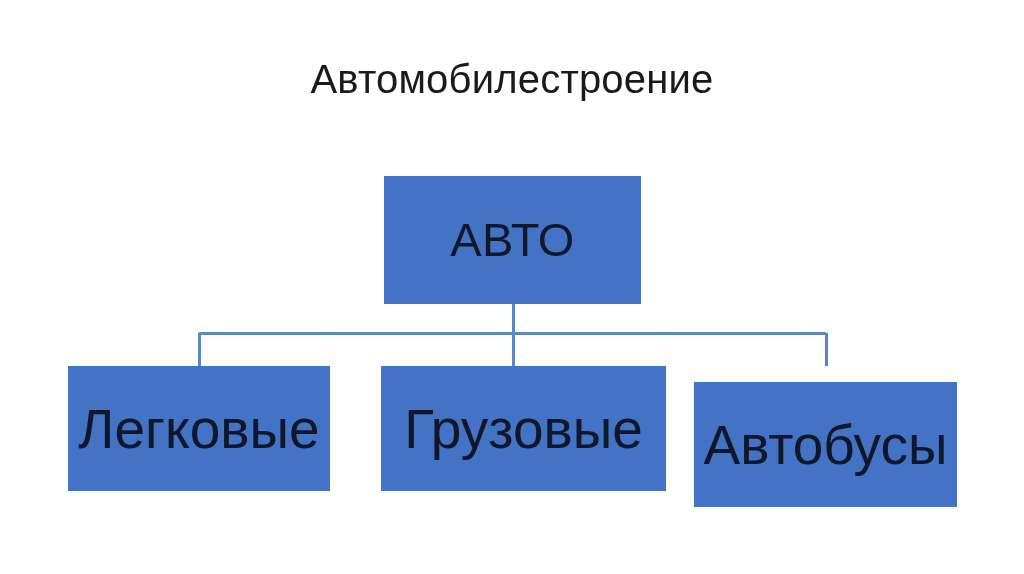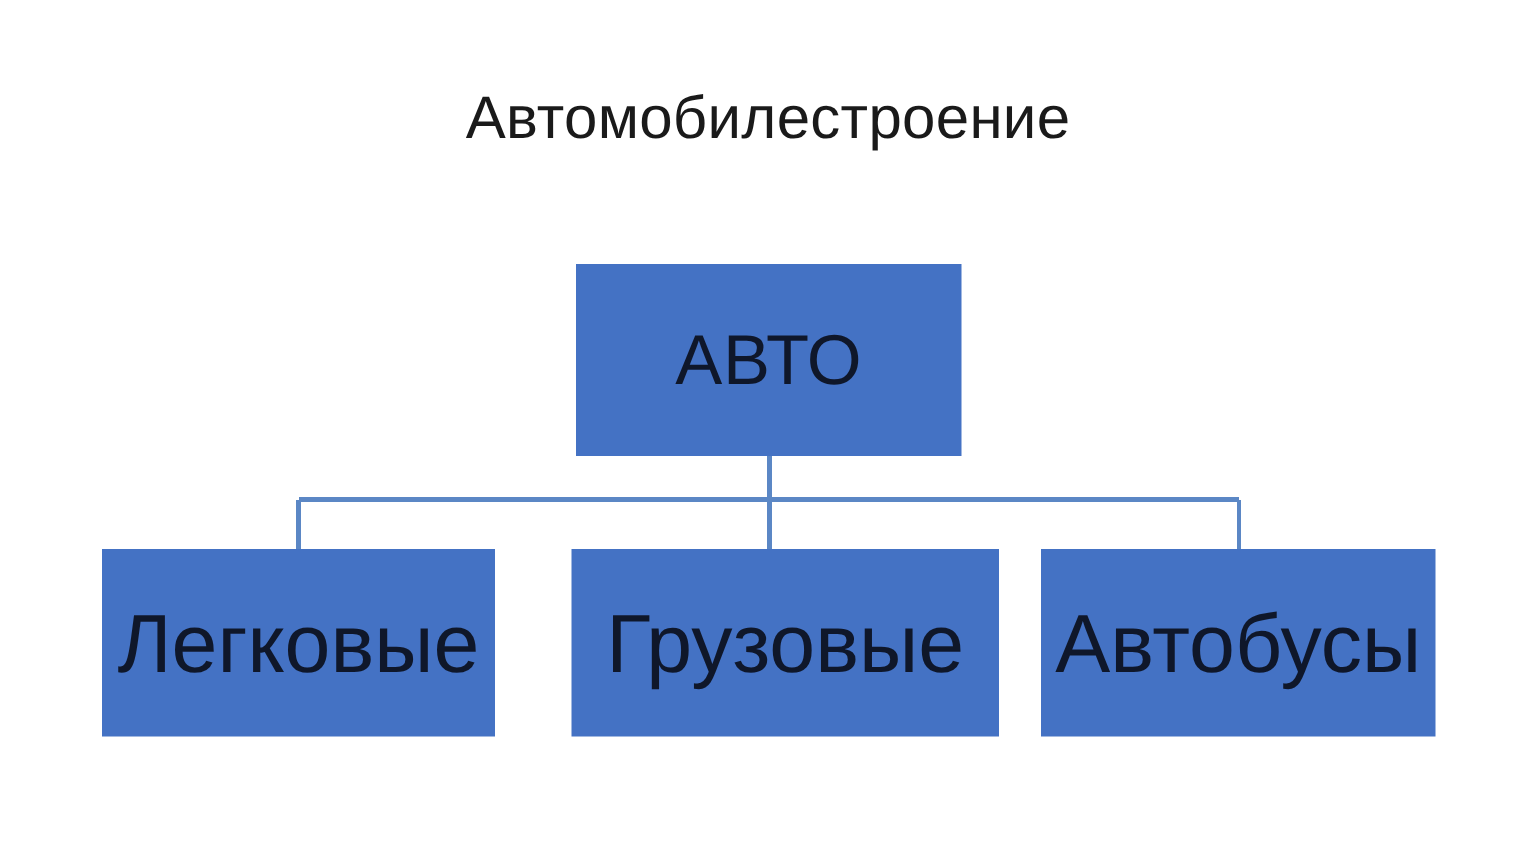--- a/index.html
+++ b/index.html
@@ -72,21 +72,21 @@
 
   .node-child {
     top: 366px;
     height: 125px;
     font-size: 55px;
     line-height: 62px;
   }
 
   .node-child-1 { left: 68px;  width: 262px; }
   .node-child-2 { left: 381px; width: 285px; }
-  .node-child-3 { left: 694px; width: 263px; }
+  .node-child-3 { left: 694px; width: 263px; margin-top: 16px; }
 
   .node-label {
     display: block;
     white-space: nowrap;
   }
 </style>
 </head>
 <body>
 
 <div id="slide">

